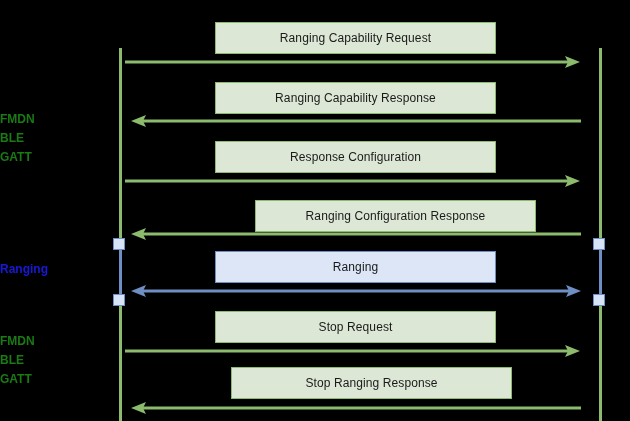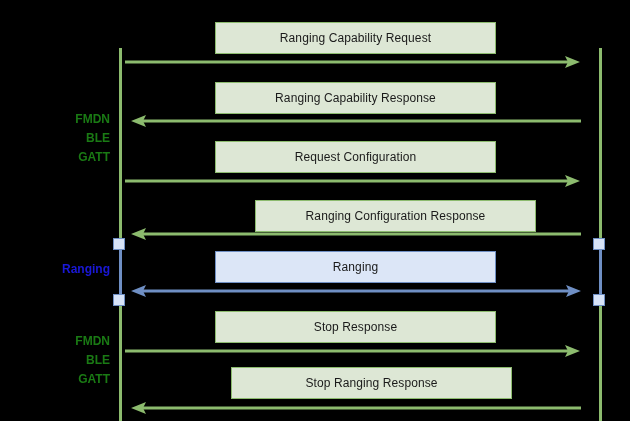--- a/index.html
+++ b/index.html
@@ -69,21 +69,21 @@
   .arrow svg {
     display: block;
     overflow: visible;
   }
 
   
   .sidelabel {
     position: absolute;
     left: 0;
     width: 110px;
-    text-align: right;
+    text-align: left;
     font-size: 12px;
     font-weight: bold;
     line-height: 19px;
   }
   .sidelabel.green { color: #1a7a14; }
   .sidelabel.blue  { color: #1a18d8; }
 </style>
 </head>
 <body>
 
@@ -127,21 +127,21 @@
   </div>
 
   <div class="msgbox green" style="top:82px;">Ranging Capability Response</div>
   <div class="arrow" style="left:131px; top:115px; width:450px;">
     <svg width="450" height="12" viewBox="0 0 450 12">
       <line x1="9" y1="6" x2="450" y2="6" stroke="#8cbb6e" stroke-width="3"></line>
       <path d="M 0 6 L 15 0 L 12 6 L 15 12 Z" fill="#8cbb6e"></path>
     </svg>
   </div>
 
-  <div class="msgbox green" style="top:141px;">Request Configuration</div>
+  <div class="msgbox green" style="top:141px;">Response Configuration</div>
   <div class="arrow" style="left:125px; top:175px; width:455px;">
     <svg width="455" height="12" viewBox="0 0 455 12">
       <line x1="0" y1="6" x2="446" y2="6" stroke="#8cbb6e" stroke-width="3"></line>
       <path d="M 455 6 L 440 0 L 443 6 L 440 12 Z" fill="#8cbb6e"></path>
     </svg>
   </div>
 
   <div class="msgbox green" style="top:200px;margin-left:40px;">Ranging Configuration Response</div>
   <div class="arrow" style="left:131px; top:228px; width:450px;">
     <svg width="450" height="12" viewBox="0 0 450 12">
@@ -152,21 +152,21 @@
 
   <div class="msgbox blue" style="top:251px;">Ranging</div>
   <div class="arrow" style="left:131px; top:285px; width:450px;">
     <svg width="450" height="12" viewBox="0 0 450 12">
       <line x1="9" y1="6" x2="441" y2="6" stroke="#6f8fc4" stroke-width="3"></line>
       <path d="M 0 6 L 15 0 L 12 6 L 15 12 Z" fill="#6f8fc4"></path>
       <path d="M 450 6 L 435 0 L 438 6 L 435 12 Z" fill="#6f8fc4"></path>
     </svg>
   </div>
 
-  <div class="msgbox green" style="top:311px;">Stop Response</div>
+  <div class="msgbox green" style="top:311px;">Stop Request</div>
   <div class="arrow" style="left:125px; top:345px; width:455px;">
     <svg width="455" height="12" viewBox="0 0 455 12">
       <line x1="0" y1="6" x2="446" y2="6" stroke="#8cbb6e" stroke-width="3"></line>
       <path d="M 455 6 L 440 0 L 443 6 L 440 12 Z" fill="#8cbb6e"></path>
     </svg>
   </div>
 
   <div class="msgbox green" style="top:367px;margin-left:16px;">Stop Ranging Response</div>
   <div class="arrow" style="left:131px; top:402px; width:450px;">
     <svg width="450" height="12" viewBox="0 0 450 12">

